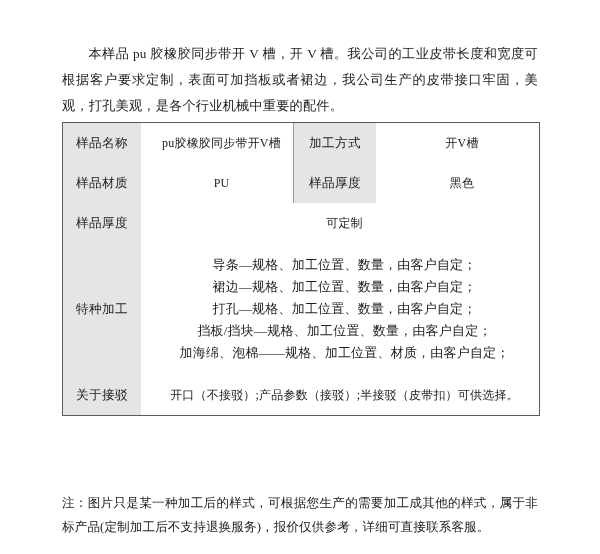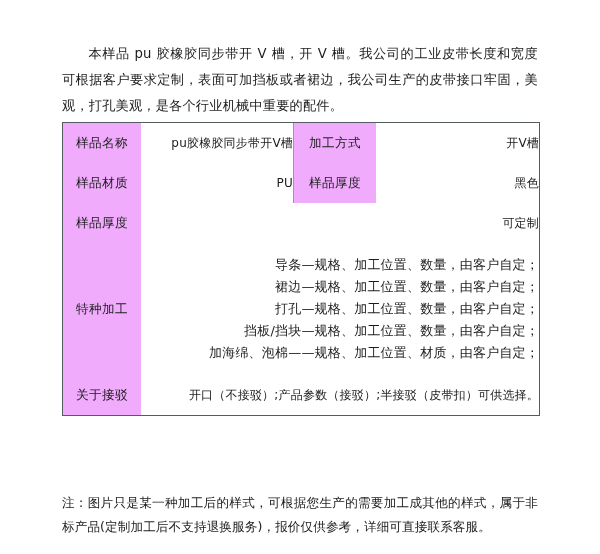--- a/index.html
+++ b/index.html
@@ -13,20 +13,21 @@
     font-family: "DejaVu Sans", "Liberation Sans", sans-serif;
     color: #1a1a1a;
     overflow: hidden;
   }
 
   .page {
     position: relative;
     width: 600px;
     height: 524px;
     box-sizing: border-box;
+    font-family: Liberation Serif, serif;
   }
 
   
   .intro {
     position: absolute;
     left: 62px;
     top: 28px;
     width: 476px;
     font-size: 13.2px;
     line-height: 26px;
@@ -59,34 +60,34 @@
     text-align: center;
     font-size: 16.5px;
     font-weight: bold;
     color: #111;
     letter-spacing: 1px;
     border-bottom: 1px solid #9a9a9a;
     background: #ffffff;
   }
 
   .lbl {
-    background: #f0abfc;
+    background: #e5e5e5;
     text-align: center;
     font-size: 12.6px;
     color: #1c1c1c;
     border-right: 1px solid #9a9a9a;
     border-bottom: 2px solid #ffffff;
     width: 78px;
     letter-spacing: 0.4px;
   }
   .lbl.last { border-bottom: 0; }
 
   .val {
     background: #ffffff;
-    text-align: right;
+    text-align: center;
     font-size: 12px;
     color: #1c1c1c;
     padding-left: 9px !important;
     border-bottom: 1px solid #9a9a9a;
     letter-spacing: 0.2px;
   }
   .val.nb { border-bottom: 0; }
   .val.rsep { border-right: 1px solid #9a9a9a; }
 
   .r-2col td { height: 40px; }

